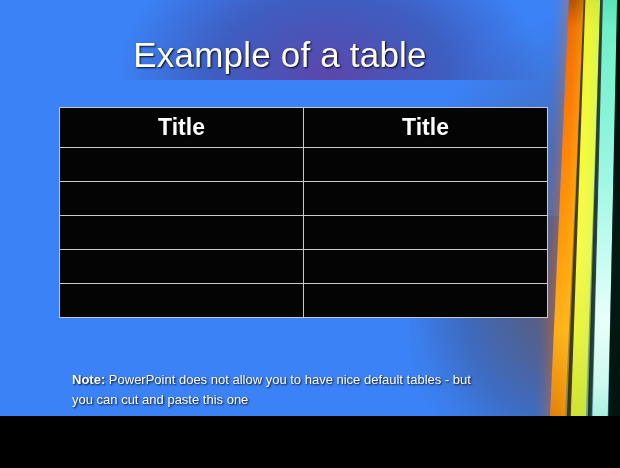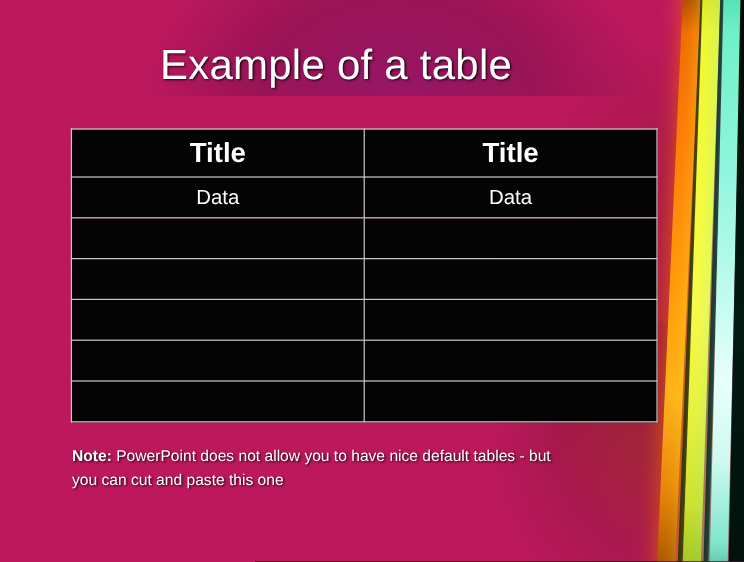--- a/index.html
+++ b/index.html
@@ -9,22 +9,22 @@
     background: #000000;
   }
   body {
     font-family: "Liberation Sans", sans-serif;
   }
 
   
   #slide {
     position: relative;
     width: 620px;
-    height: 468px;
-    background: #be185d;
+    height: 416px;
+    background: #3b82f6;
     overflow: hidden;
   }
 
   
   .glow-top {
     position: absolute;
     left: 120px;
     top: -70px;
     width: 420px;
     height: 150px;
@@ -190,21 +190,21 @@
   table th {
     height: 39px;
     font-weight: bold;
     font-size: 23px;
   }
   table tr.empty-row td { height: 33px; }
 
   
   #note {
     position: absolute;
-    left: 60px;
+    left: 72px;
     top: 370px;
     width: 420px;
     color: #ffffff;
     font-size: 13px;
     line-height: 1.55;
     text-shadow: 1px 1px 2px rgba(0,0,0,0.9);
   }
   #note .note-label {
     font-weight: bold;
   }
@@ -234,24 +234,20 @@
 
   <div id="table-wrap">
     <table>
       <thead>
         <tr>
           <th>Title</th>
           <th>Title</th>
         </tr>
       </thead>
       <tbody>
-        <tr>
-          <td>Data</td>
-          <td>Data</td>
-        </tr>
         <tr class="empty-row">
           <td></td>
           <td></td>
         </tr>
         <tr class="empty-row">
           <td></td>
           <td></td>
         </tr>
         <tr class="empty-row">
           <td></td>

